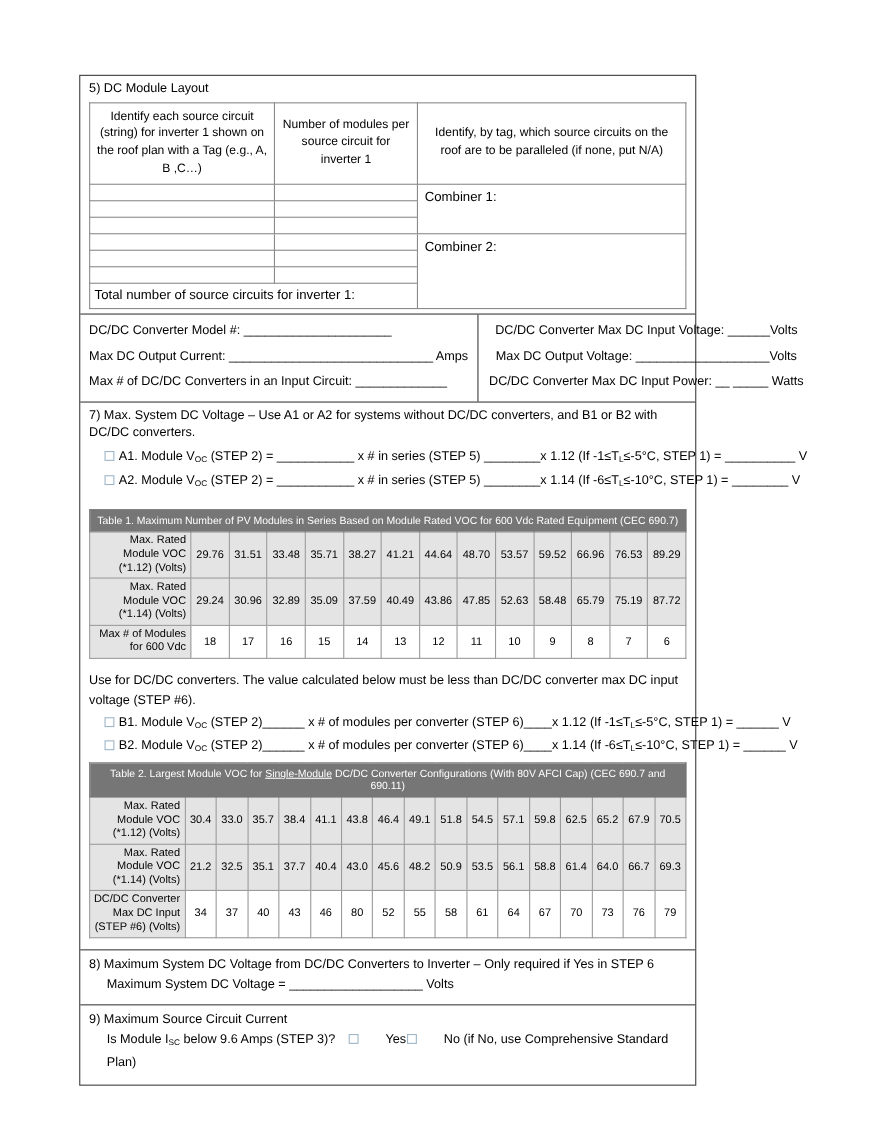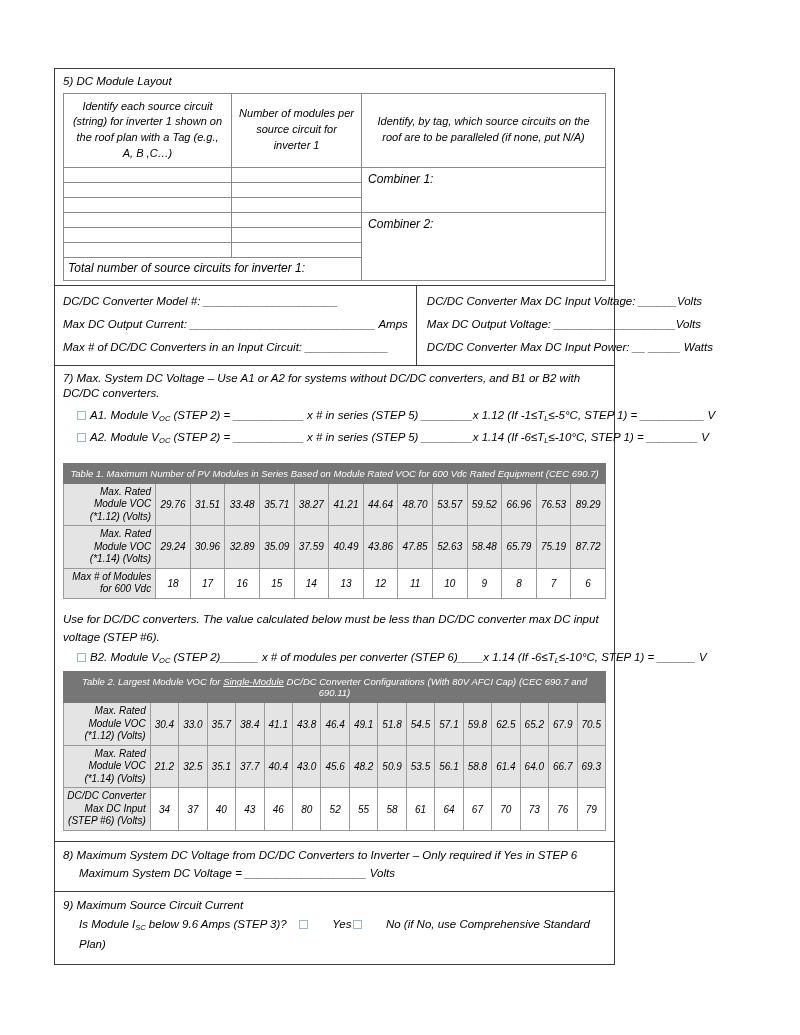--- a/index.html
+++ b/index.html
@@ -7,26 +7,25 @@
   body {
     width: 800px;
     height: 1035px;
     background: #ffffff;
     font-family: "Liberation Sans", sans-serif;
     color: #000000;
     -webkit-font-smoothing: antialiased;
   }
   .page {
     position: absolute;
-    left: 54px;
+    left: 72px;
     top: 68px;
     width: 561px;
     border: 1px solid #3c3c3c;
     background: #ffffff;
-    font-style: italic;
   }
   .section {
     border-bottom: 1px solid #3c3c3c;
   }
   .section:last-child { border-bottom: none; }
   .sec-title {
     font-size: 11.5px;
     padding: 5px 8px 3px 8px;
     line-height: 1.35;
   }
@@ -50,21 +49,21 @@
     vertical-align: middle;
     padding: 5px 6px;
     line-height: 1.45;
   }
   table.layout td.blank { height: 15px; padding: 0; }
   table.layout td.combiner { vertical-align: top; padding: 4px 6px; font-size: 12px; }
   table.layout td.total { font-size: 12px; padding: 3px 4px; }
   .twocol { display: flex; }
   .twocol > div { flex: 1; }
   .twocol > .left { border-right: 1px solid #3c3c3c; padding: 4px 8px 6px 8px; }
-  .twocol > .right { padding: 4px 8px 6px 10px; }
+  .twocol > .right { padding: 4px 8px 6px 10px; text-align: center; }
   .fld { line-height: 2.0; font-size: 11.5px; white-space: nowrap; }
 
   .chk {
     display: inline-block;
     width: 9px; height: 9px;
     border: 1px solid #9fb6c6;
     background: #ffffff;
     vertical-align: -1px;
     margin-right: 4px;
   }
@@ -250,20 +249,23 @@
             <td>7</td>
             <td>6</td>
           </tr>
         </tbody>
       </table>
     </div>
     <div class="tbl-gap-bot"></div>
 
     <div class="indent0" style="padding:3px 8px 0 8px;">Use for DC/DC converters. The value calculated below must be less than DC/DC converter max DC input voltage (STEP #6).</div>
 
+    <div class="indent1" style="line-height:1.9;">
+      <span class="chk"></span><span>B1. Module V</span><sub>OC</sub><span> (STEP 2)______ x # of modules per converter (STEP 6)____x 1.12 (If -1≤T</span><sub>L</sub><span>≤-5°C, STEP 1) =  ______ V</span>
+    </div>
     <div class="indent1" style="line-height:1.9;padding-bottom:3px;">
       <span class="chk"></span><span>B2. Module V</span><sub>OC</sub><span> (STEP 2)______ x # of modules per converter (STEP 6)____x 1.14 (If -6≤T</span><sub>L</sub><span>≤-10°C, STEP 1) = ______ V</span>
     </div>
 
     <div class="tblwrap">
       <table class="dt">
         <colgroup>
           <col style="width:16%">
           <col span="16" style="width:5.25%">
         </colgroup>

